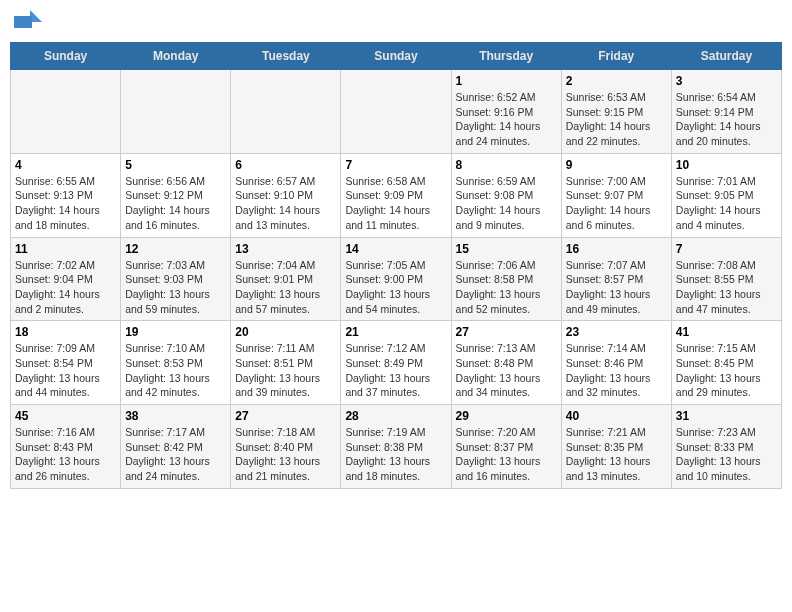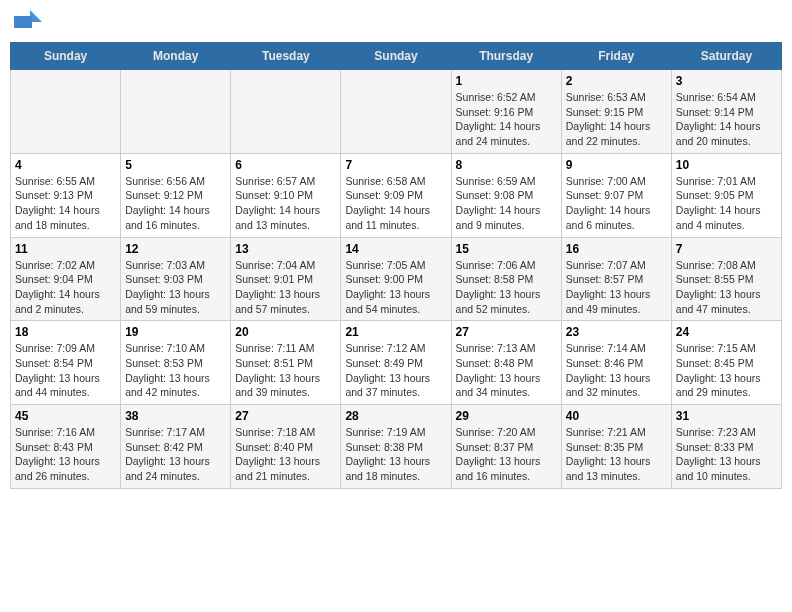--- a/index.html
+++ b/index.html
@@ -223,21 +223,21 @@
         </td>
         <td>
           <span class="day-num">27</span>
           <div class="day-info">Sunrise: 7:13 AM<br>Sunset: 8:48 PM<br>Daylight: 13 hours and 34 minutes.</div>
         </td>
         <td>
           <span class="day-num">23</span>
           <div class="day-info">Sunrise: 7:14 AM<br>Sunset: 8:46 PM<br>Daylight: 13 hours and 32 minutes.</div>
         </td>
         <td>
-          <span class="day-num">24</span>
+          <span class="day-num">41</span>
           <div class="day-info">Sunrise: 7:15 AM<br>Sunset: 8:45 PM<br>Daylight: 13 hours and 29 minutes.</div>
         </td>
       </tr>
       <tr>
         <td>
           <span class="day-num">45</span>
           <div class="day-info">Sunrise: 7:16 AM<br>Sunset: 8:43 PM<br>Daylight: 13 hours and 26 minutes.</div>
         </td>
         <td>
           <span class="day-num">38</span>

